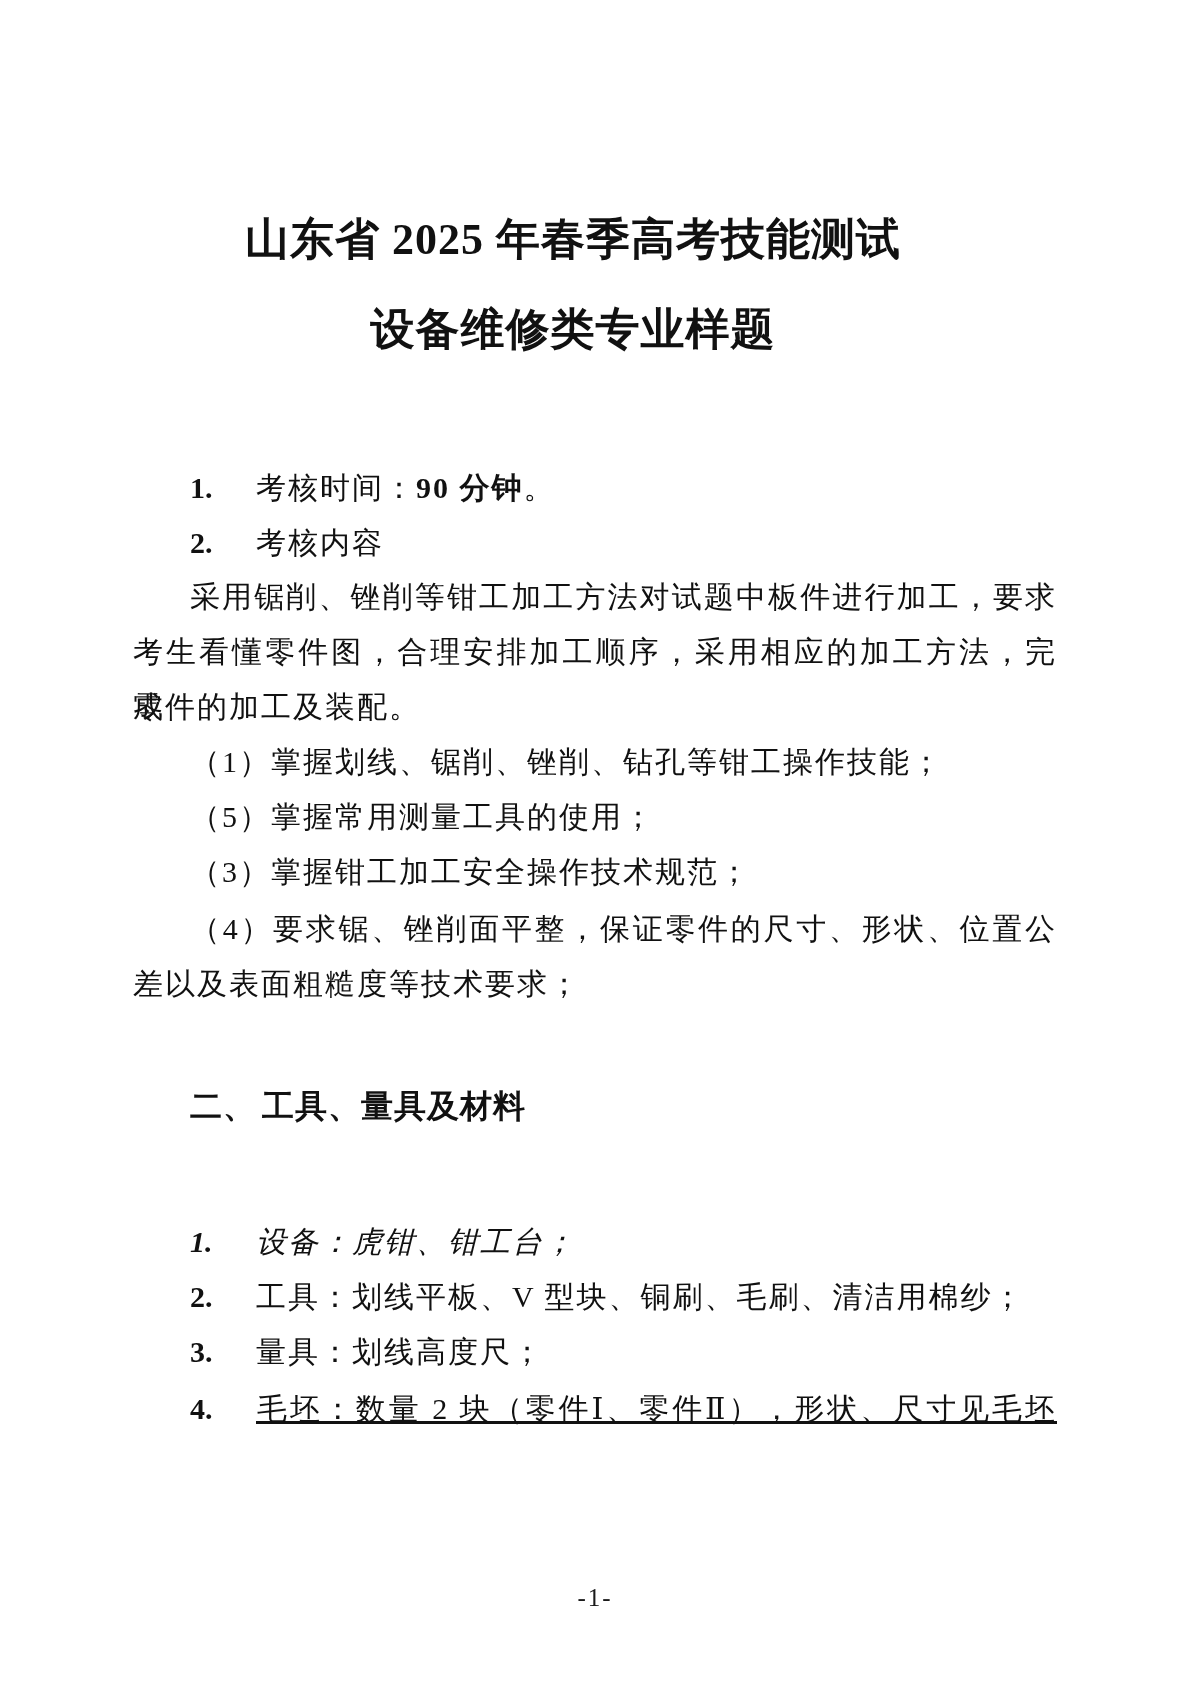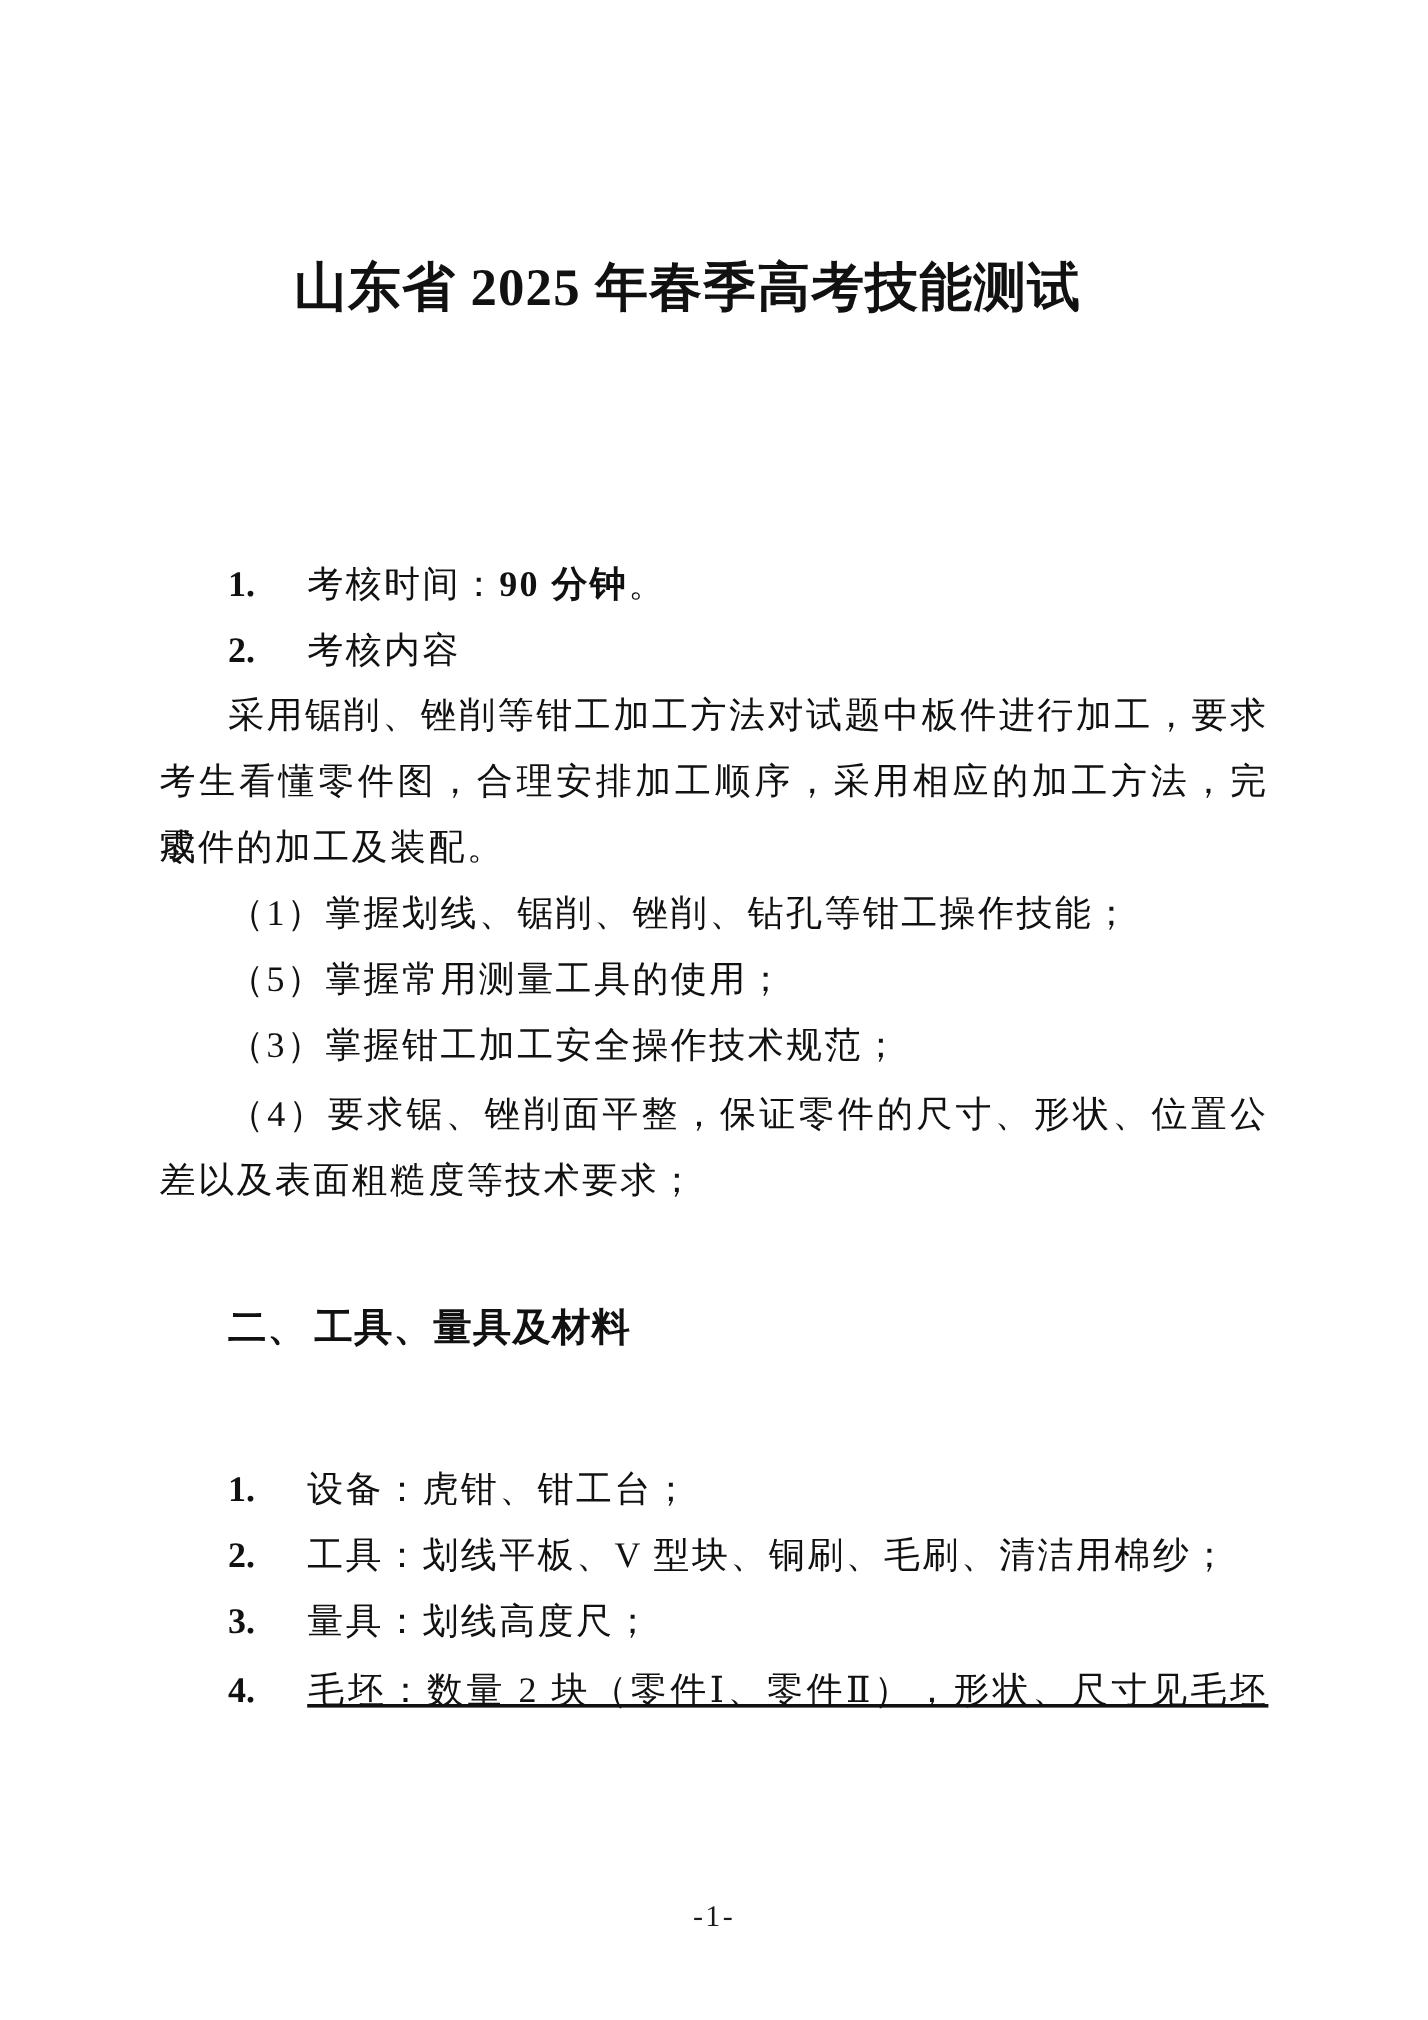--- a/index.html
+++ b/index.html
@@ -82,21 +82,21 @@
   .y-569  { top: 569px; }
   .y-624  { top: 624px; }
   .y-679  { top: 679px; }
   .y-734  { top: 734px; }
   .y-789  { top: 789px; }
   .y-844  { top: 844px; }
   .y-901  { top: 901px; }
   .y-956  { top: 956px; }
   .y-1013 { top: 1013px; }
   .y-1159 { top: 1159px; }
-  .y-1214 { top: 1214px; }
+  .y-1214 { top: 1214px; font-style: italic; }
   .y-1269 { top: 1269px; }
   .y-1324 { top: 1324px; }
   .y-1381 { top: 1381px; text-decoration: underline; }
 
   
   .footer {
     position: absolute;
     left: 0;
     top: 1580px;
     width: 1190px;
@@ -107,20 +107,21 @@
     letter-spacing: 2px;
     color: #1a1a1a;
   }
 </style>
 </head>
 <body>
 
 <div class="page">
 
   <div class="title-line title-1">山东省 2025 年春季高考技能测试</div>
+  <div class="title-line title-2">设备维修类专业样题</div>
 
 
   <div class="line indent y-460">
     <span class="num">1.</span><span>考核时间：</span><span class="bold">90 分钟</span><span>。</span>
   </div>
 
   <div class="line indent y-515">
     <span class="num">2.</span><span>考核内容</span>
   </div>
 

